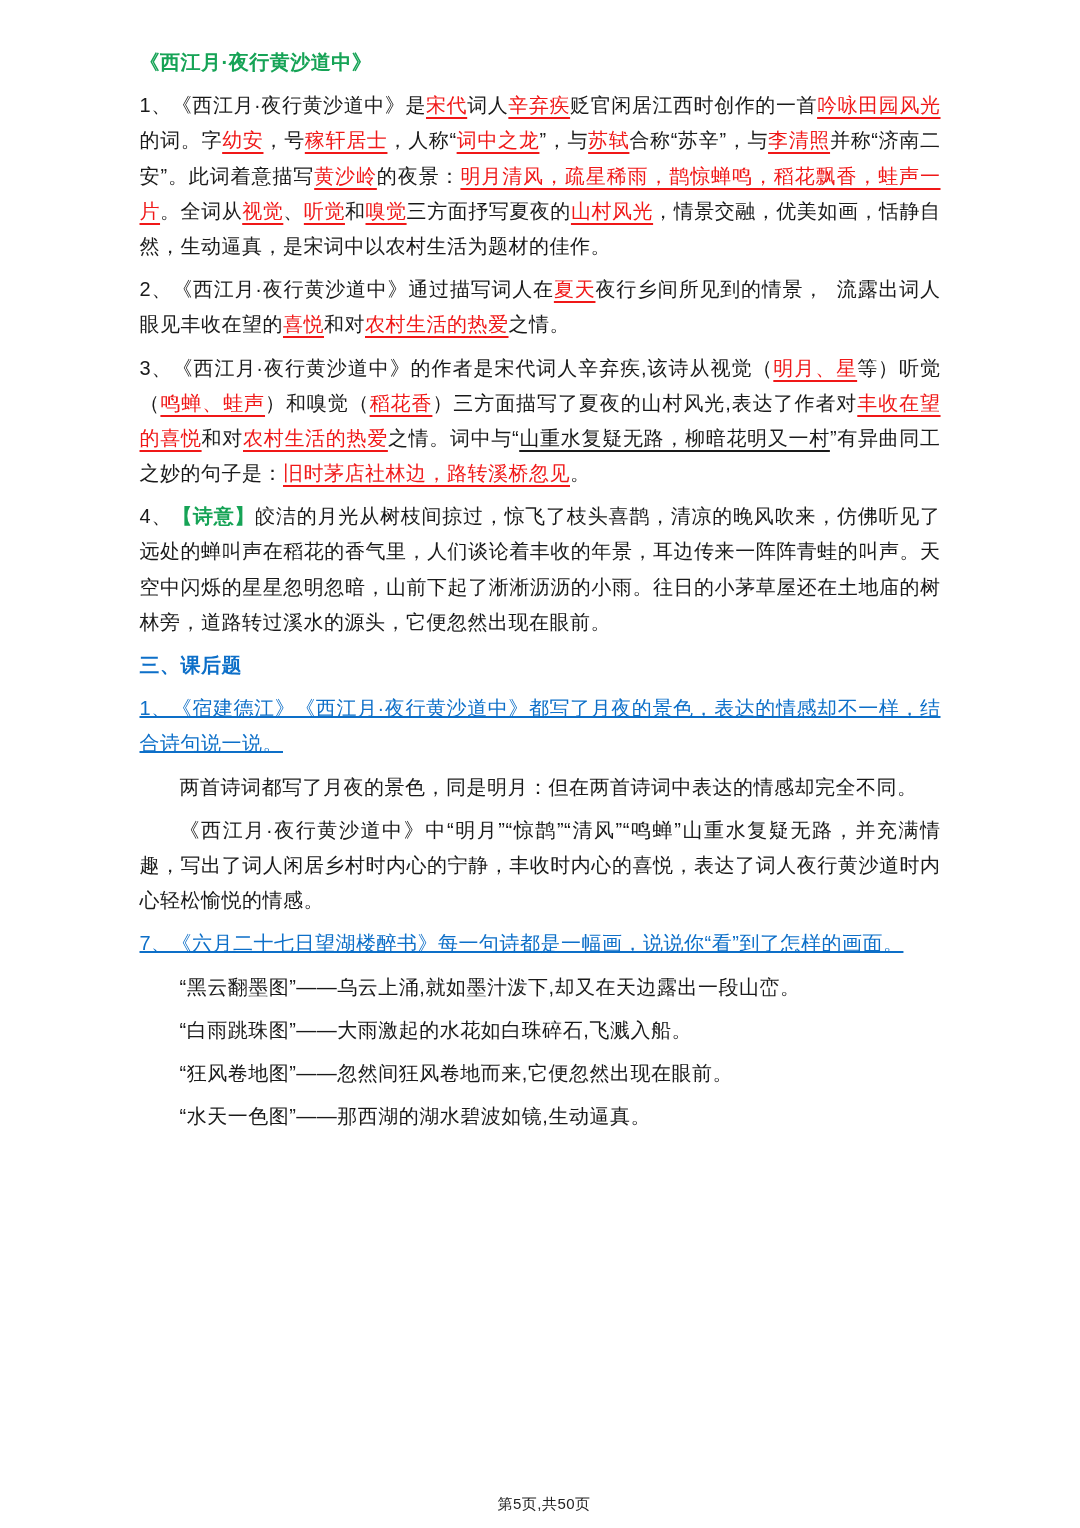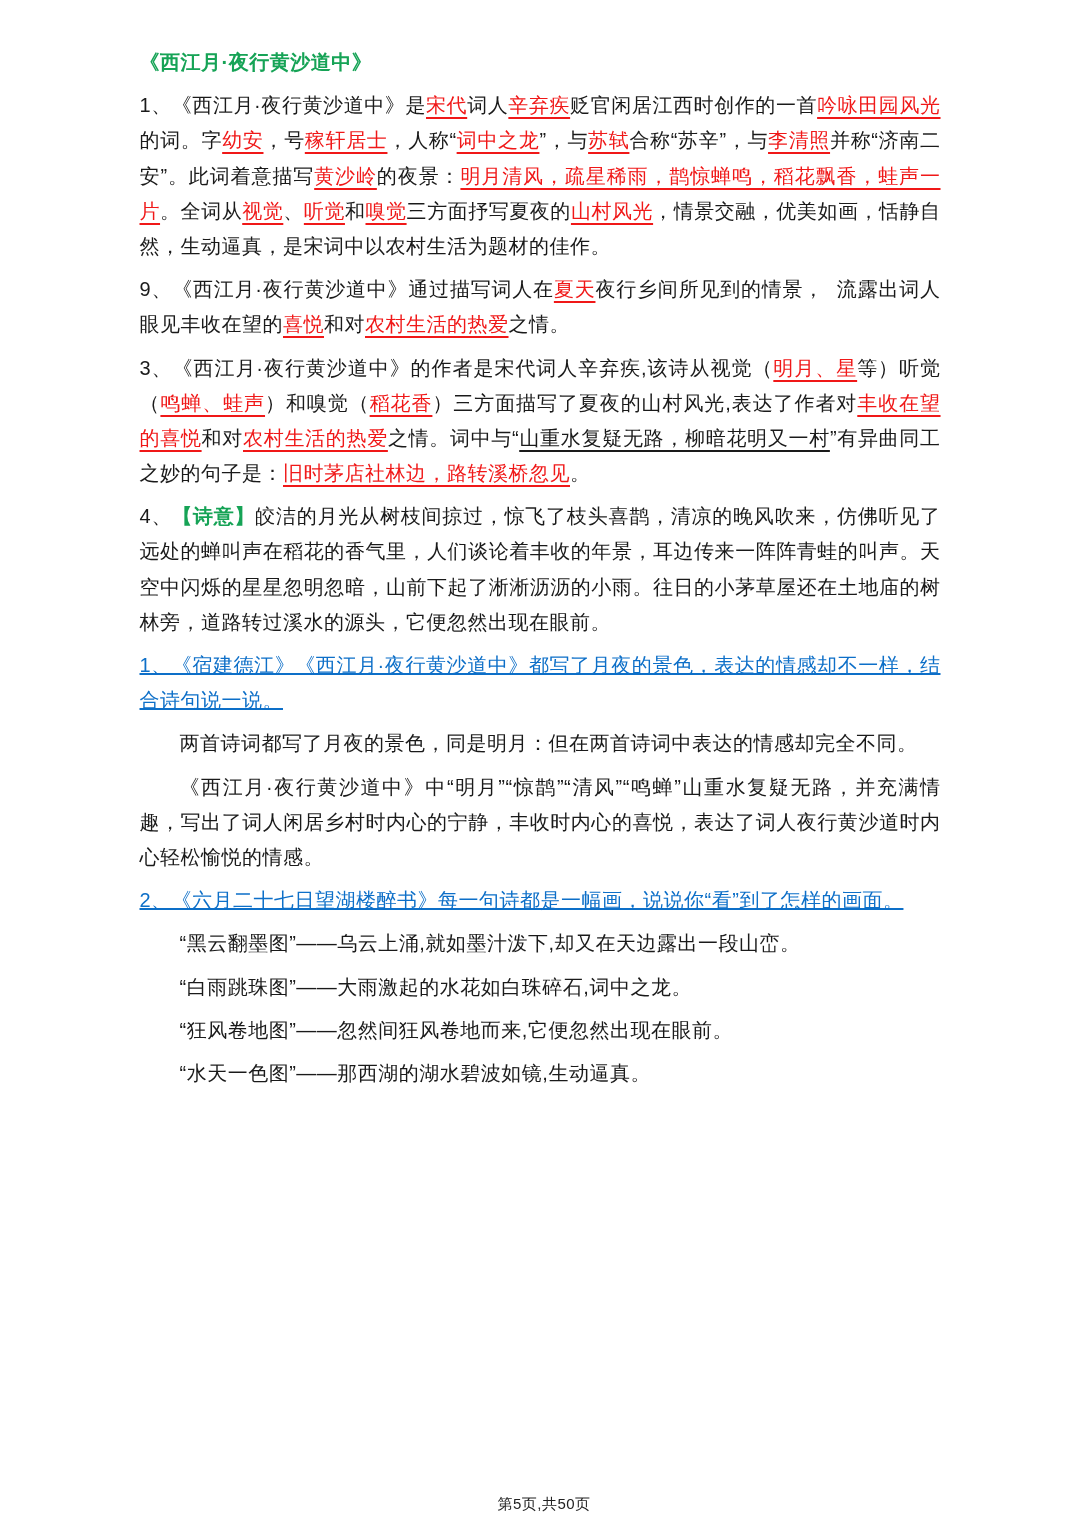--- a/index.html
+++ b/index.html
@@ -53,26 +53,27 @@
     letter-spacing: 0.5px;
   }
 </style>
 </head>
 <body>
 
 <div class="page">
   <div class="content">
       <p class="block h-green"><span>《西江月·夜行黄沙道中》</span></p>
       <p class="block"><span>1、《西江月·夜行黄沙道中》是</span><span class="red">宋代</span><span>词人</span><span class="red">辛弃疾</span><span>贬官闲居江西时创作的一首</span><span class="red">吟咏田园风光</span><span>的词。字</span><span class="red">幼安</span><span>，号</span><span class="red">稼轩居士</span><span>，人称“</span><span class="red">词中之龙</span><span>”，与</span><span class="red">苏轼</span><span>合称“苏辛”，与</span><span class="red">李清照</span><span>并称“济南二安”。此词着意描写</span><span class="red">黄沙岭</span><span>的夜景：</span><span class="red">明月清风，疏星稀雨，鹊惊蝉鸣，稻花飘香，蛙声一片</span><span>。全词从</span><span class="red">视觉</span><span>、</span><span class="red">听觉</span><span>和</span><span class="red">嗅觉</span><span>三方面抒写夏夜的</span><span class="red">山村风光</span><span>，情景交融，优美如画，恬静自然，生动逼真，是宋词中以农村生活为题材的佳作。</span></p>
-      <p class="block"><span>9、《西江月·夜行黄沙道中》通过描写词人在</span><span class="red">夏天</span><span>夜行乡间所见到的情景，&nbsp;&nbsp;流露出词人眼见丰收在望的</span><span class="red">喜悦</span><span>和对</span><span class="red">农村生活的热爱</span><span>之情。</span></p>
+      <p class="block"><span>2、《西江月·夜行黄沙道中》通过描写词人在</span><span class="red">夏天</span><span>夜行乡间所见到的情景，&nbsp;&nbsp;流露出词人眼见丰收在望的</span><span class="red">喜悦</span><span>和对</span><span class="red">农村生活的热爱</span><span>之情。</span></p>
       <p class="block"><span>3、《西江月·夜行黄沙道中》的作者是宋代词人辛弃疾,该诗从视觉（</span><span class="red">明月、星</span><span>等）听觉（</span><span class="red">鸣蝉、蛙声</span><span>）和嗅觉（</span><span class="red">稻花香</span><span>）三方面描写了夏夜的山村风光,表达了作者对</span><span class="red">丰收在望的喜悦</span><span>和对</span><span class="red">农村生活的热爱</span><span>之情。词中与“</span><span class="udl">山重水复疑无路，柳暗花明又一村</span><span>”有异曲同工之妙的句子是：</span><span class="red">旧时茅店社林边，路转溪桥忽见</span><span>。</span></p>
       <p class="block"><span>4、</span><span class="greenb">【诗意】</span><span>皎洁的月光从树枝间掠过，惊飞了枝头喜鹊，清凉的晚风吹来，仿佛听见了远处的蝉叫声在稻花的香气里，人们谈论着丰收的年景，耳边传来一阵阵青蛙的叫声。天空中闪烁的星星忽明忽暗，山前下起了淅淅沥沥的小雨。往日的小茅草屋还在土地庙的树林旁，道路转过溪水的源头，它便忽然出现在眼前。</span></p>
+      <p class="block h-blue"><span>三、课后题</span></p>
       <p class="block p-blue"><span>1、《宿建德江》《西江月·夜行黄沙道中》都写了月夜的景色，表达的情感却不一样，结合诗句说一说。</span></p>
       <p class="block indent"><span>两首诗词都写了月夜的景色，同是明月：但在两首诗词中表达的情感却完全不同。</span></p>
       <p class="block indent"><span>《西江月·夜行黄沙道中》中“明月”“惊鹊”“清风”“鸣蝉”山重水复疑无路，并充满情趣，写出了词人闲居乡村时内心的宁静，丰收时内心的喜悦，表达了词人夜行黄沙道时内心轻松愉悦的情感。</span></p>
-      <p class="block p-blue"><span>2、《六月二十七日望湖楼醉书》每一句诗都是一幅画，说说你“看”到了怎样的画面。</span></p>
+      <p class="block p-blue"><span>7、《六月二十七日望湖楼醉书》每一句诗都是一幅画，说说你“看”到了怎样的画面。</span></p>
       <p class="block indent"><span>“黑云翻墨图”——乌云上涌,就如墨汁泼下,却又在天边露出一段山峦。</span></p>
-      <p class="block indent"><span>“白雨跳珠图”——大雨激起的水花如白珠碎石,词中之龙。</span></p>
+      <p class="block indent"><span>“白雨跳珠图”——大雨激起的水花如白珠碎石,飞溅入船。</span></p>
       <p class="block indent"><span>“狂风卷地图”——忽然间狂风卷地而来,它便忽然出现在眼前。</span></p>
       <p class="block indent"><span>“水天一色图”——那西湖的湖水碧波如镜,生动逼真。</span></p>
     </div>
   <div class="footer">第5页,共50页</div>
 </div>
 
 </body></html>

